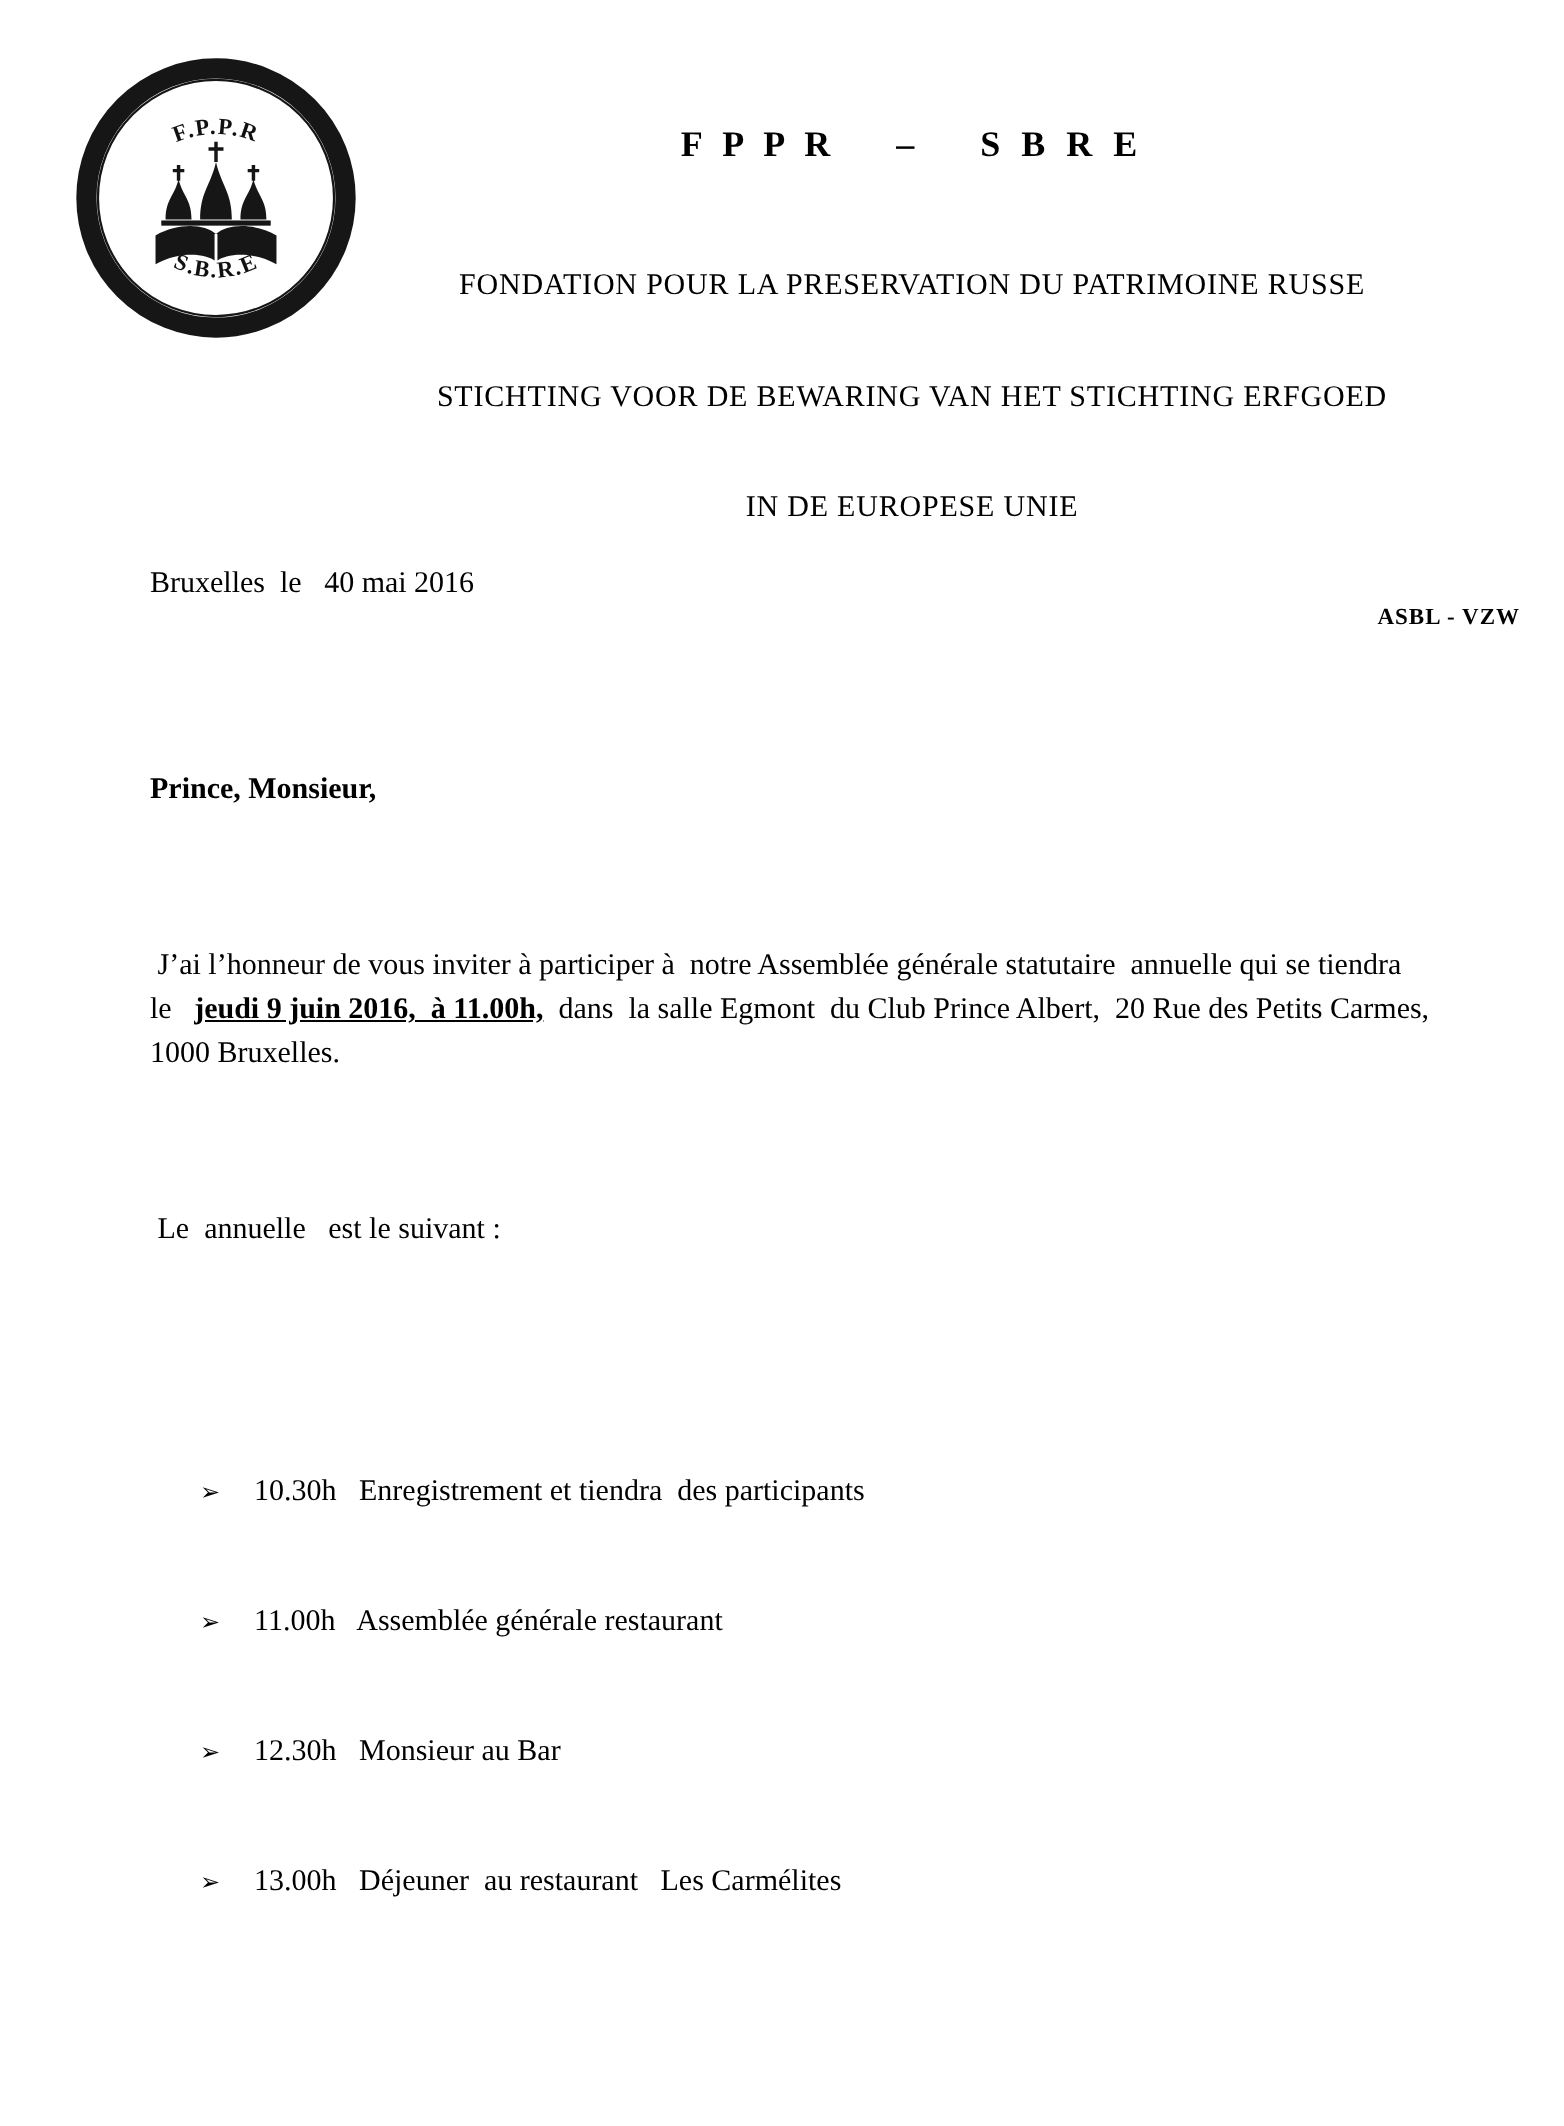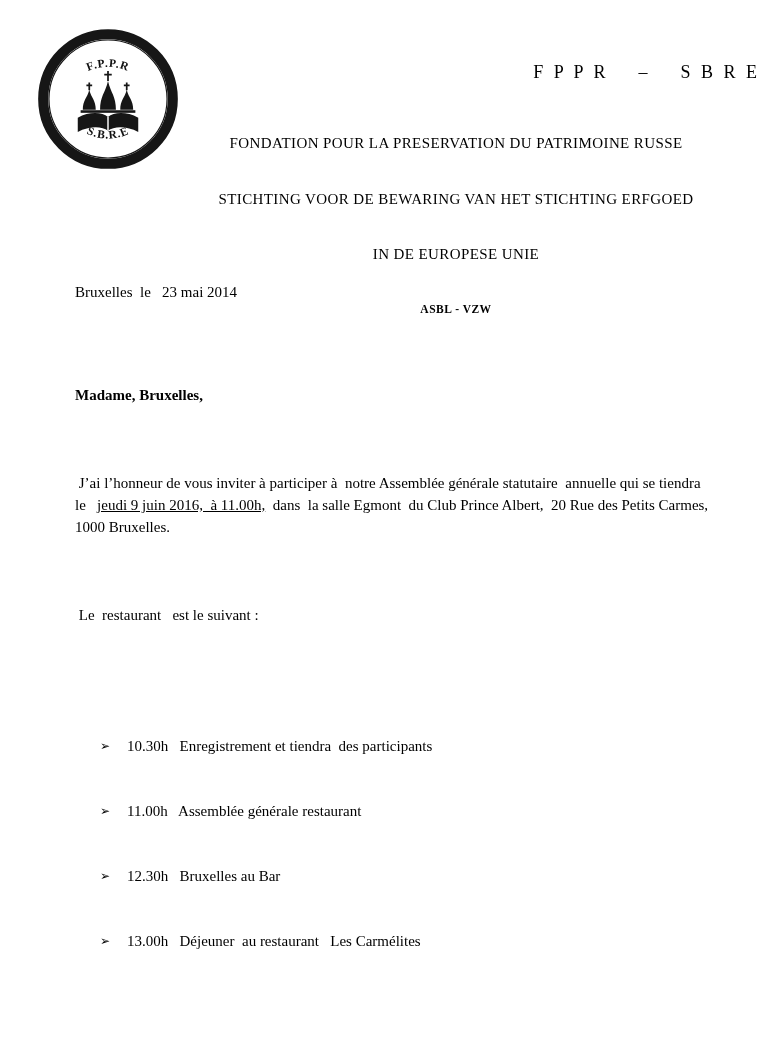--- a/index.html
+++ b/index.html
@@ -21,35 +21,34 @@
     position:absolute; left:36px; top:24px;
     width:144px; height:150px;
   }
   .head-text {
     margin-left:152px; width:608px;
     text-align:center;
     padding-top:26px;
     white-space:pre-wrap;
   }
   .head-title {
-    font-size:18px; font-weight:normal;
+    font-size:18px; font-weight:bold;
     letter-spacing:3px;
     margin-bottom:15px;
-    text-align:right;
   }
   .head-line { font-size:15px; line-height:19.5px; letter-spacing:0.4px;font-family:Liberation Serif, serif; }
-  .head-legal { font-size:11.5px; font-weight:bold; margin-top:2px; letter-spacing:0.5px; }
+  .head-legal { font-size:11.5px; font-weight:bold; margin-top:2px; letter-spacing:0.5px;text-align:right; }
   
   .body-text {
     padding:23px 58px 0 75px;
     font-size:15px; line-height:22px;
     white-space:pre-wrap;
   }
   .date-line { margin-bottom:15px; }
-  .bold { font-weight:normal; }
+  .bold { font-weight:bold; }
   .underline { text-decoration:underline; }
   .salutation { font-weight:bold; }
   
   .program-list { list-style:none; margin-left:25px; }
   .program-list li { display:flex; line-height:21px; }
   .program-list .bullet {
     width:27px; flex:0 0 27px;
     font-family:"DejaVu Sans", sans-serif;
     font-size:12px; line-height:21px;
   }
@@ -99,32 +98,32 @@
       <div class="head-title">F P P R    –    S B R E</div>
       <div class="head-line">FONDATION POUR LA PRESERVATION DU PATRIMOINE RUSSE</div>
       <div class="head-line">STICHTING VOOR DE BEWARING VAN HET STICHTING ERFGOED</div>
       <div class="head-line">IN DE EUROPESE UNIE</div>
       <div class="head-legal">ASBL - VZW</div>
     </div>
   </header>
 
   <main class="body-text">
 
-    <p class="date-line">Bruxelles  le   23 mai 2014</p>
+    <p class="date-line">Bruxelles  le   40 mai 2016</p>
 
-    <p class="salutation">Madame, Bruxelles,</p>
+    <p class="salutation">Prince, Monsieur,</p>
 
     <p><span> J’ai l’honneur de vous inviter à participer à  notre Assemblée générale statutaire  annuelle qui se tiendra    le   </span><span class="bold underline">jeudi 9 juin 2016,  à 11.00h,</span><span>  dans  la salle Egmont  du Club Prince Albert,  20 Rue des Petits Carmes,  1000 Bruxelles.</span></p>
 
-    <p> Le  restaurant   est le suivant :</p>
+    <p> Le  annuelle   est le suivant :</p>
 
     <ul class="program-list">
       <li><span class="bullet">➢</span><span>10.30h   Enregistrement et tiendra  des participants</span></li>
       <li><span class="bullet">➢</span><span>11.00h   Assemblée générale restaurant</span></li>
-      <li><span class="bullet">➢</span><span>12.30h   Bruxelles au Bar</span></li>
+      <li><span class="bullet">➢</span><span>12.30h   Monsieur au Bar</span></li>
       <li><span class="bullet">➢</span><span>13.00h   Déjeuner  au restaurant   Les Carmélites</span></li>
     </ul>
 
     <p>L’ordre du jour de l’Assemblée générale  est le suivant :</p>
 
     
 
     
 
     

